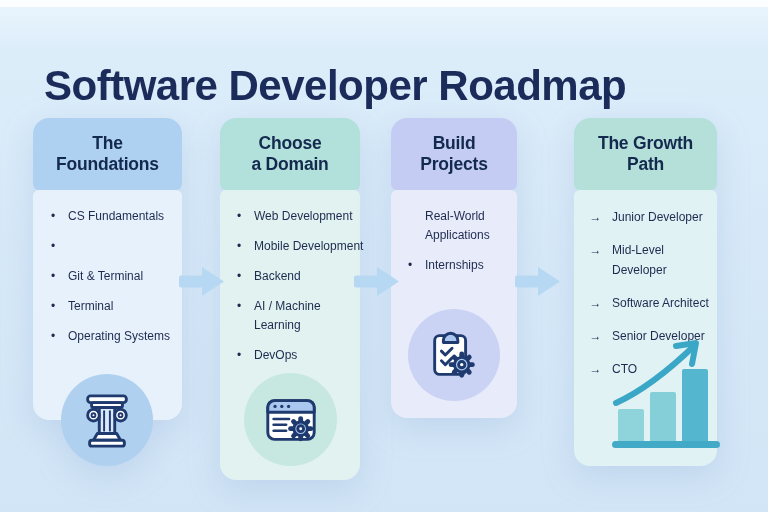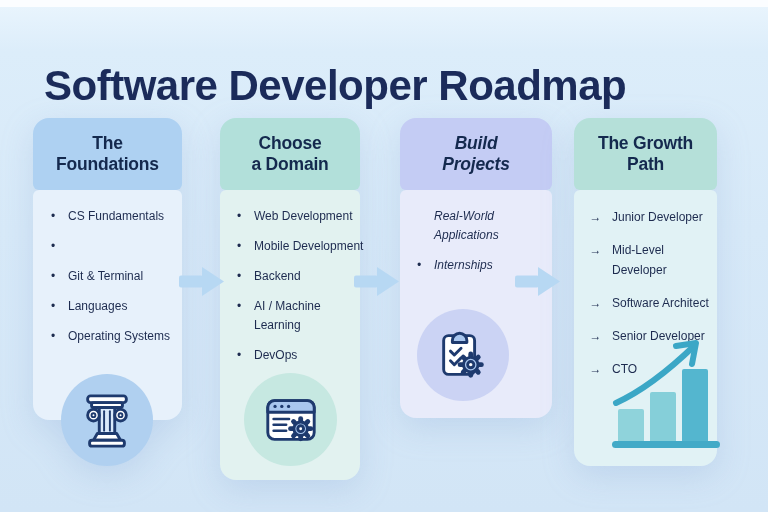--- a/index.html
+++ b/index.html
@@ -17,21 +17,21 @@
   .card{position:absolute;top:118px;filter:drop-shadow(0 10px 16px rgba(108,146,199,.20));}
   .hd{
     height:72px;border-radius:16px 16px 6px 6px;
     display:flex;flex-direction:column;justify-content:center;align-items:center;
     font-weight:bold;font-size:17.5px;line-height:21px;letter-spacing:-0.2px;
     color:#14294e;text-align:center;
   }
   .bd{border-radius:6px 6px 16px 16px;}
   .card1{left:33px;width:149px;}
   .card2{left:220px;width:140px;}
-  .card3{left:400px;width:152px;font-style:italic;}
+  .card3{left:391px;width:126px;}
   .card4{left:574px;width:143px;border-radius:27px;}
   .card1 .hd{background:var(--header1_bg,#aed1f2);}
   .card1 .bd{background:var(--body1_bg,#e7f1fb);height:230px;}
   .card2 .hd{background:var(--header2_bg,#b2e0da);}
   .card2 .bd{background:var(--body2_bg,#e2f2f0);height:290px;}
   .card3 .hd{background:var(--header3_bg,#c4ccf4);}
   .card3 .bd{background:var(--body3_bg,#e8ebfa);height:228px;}
   .card4 .hd{background:var(--header4_bg,#b5e0d9);}
   .card4 .bd{background:var(--body4_bg,#e1f2f5);height:276px;}
   .list{list-style:none;margin:0;padding:17px 4px 0 0;}
@@ -86,21 +86,21 @@
           </li>
         <li>
             <span class="blt"></span>
           </li>
         <li>
             <span class="blt"></span>
             <span>Git &amp; Terminal</span>
           </li>
         <li>
             <span class="blt"></span>
-            <span>Languages</span>
+            <span>Terminal</span>
           </li>
         <li>
             <span class="blt"></span>
             <span>Operating Systems</span>
           </li>
       </ul>
     </div>
     <div class="circle circ1">
       <svg width="58" height="58" viewBox="0 0 60 60" fill="none" stroke="#1e3a6e" stroke-width="3" stroke-linecap="round" stroke-linejoin="round">
         <rect x="10" y="5" width="40" height="7" rx="3" fill="#ffffff"></rect>

